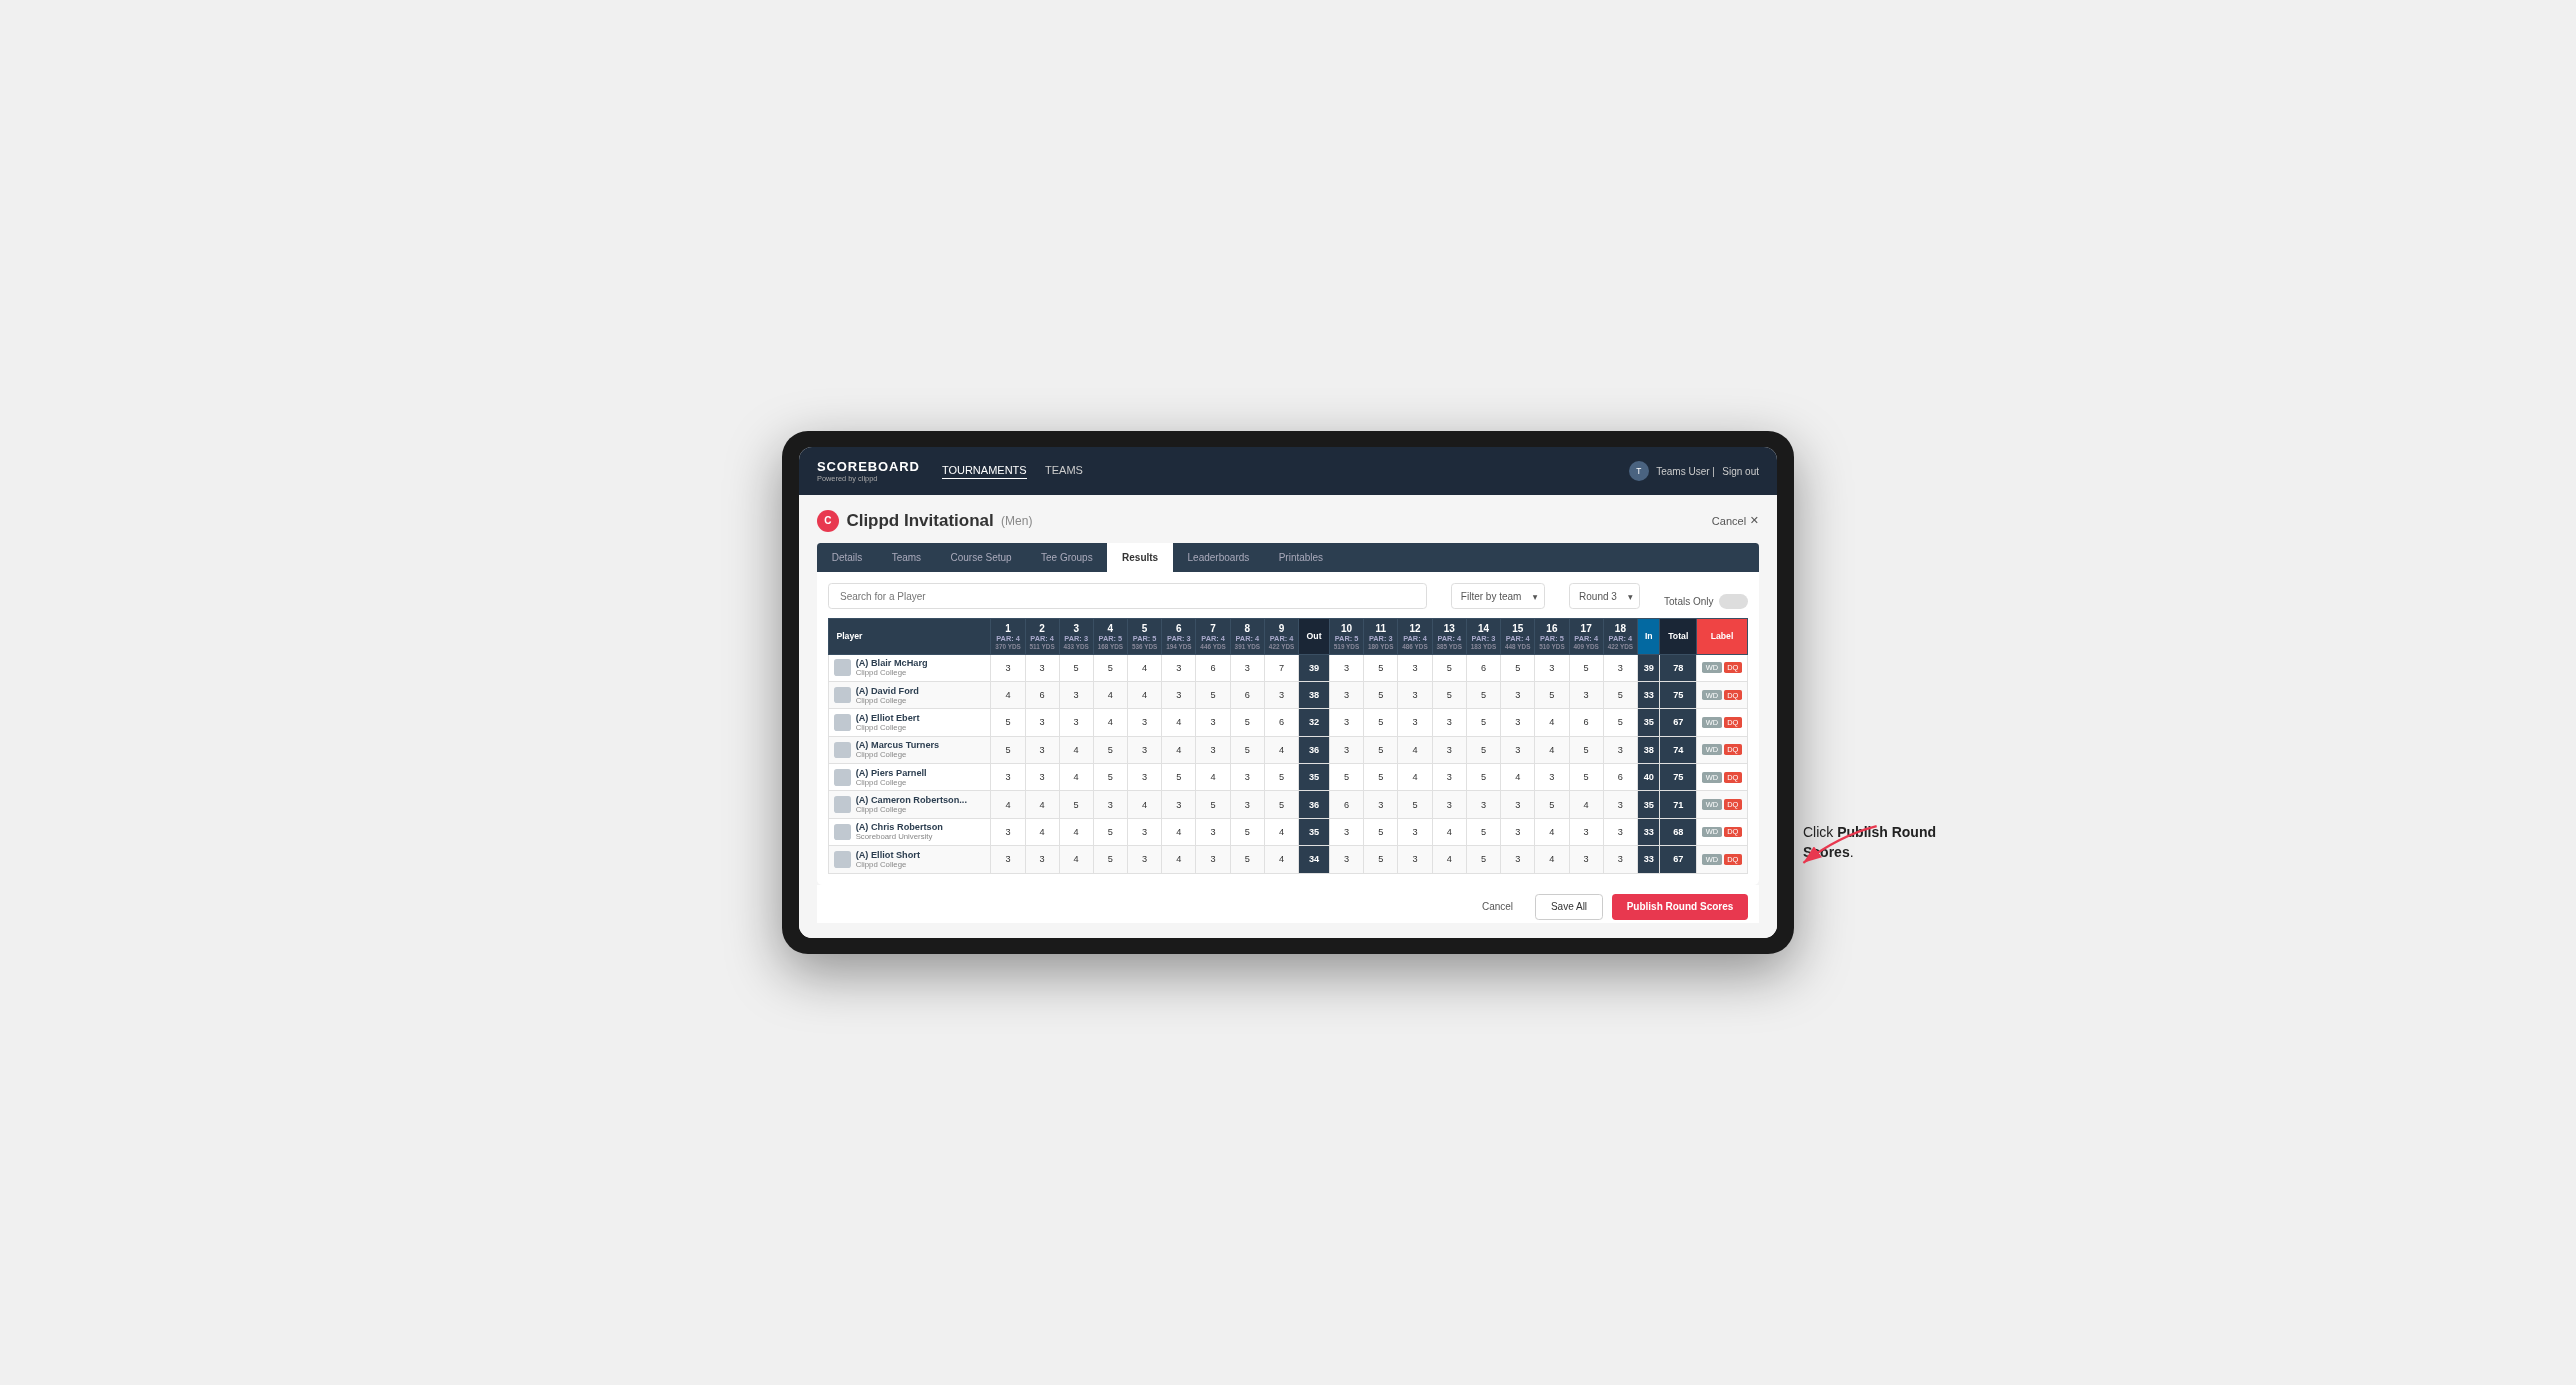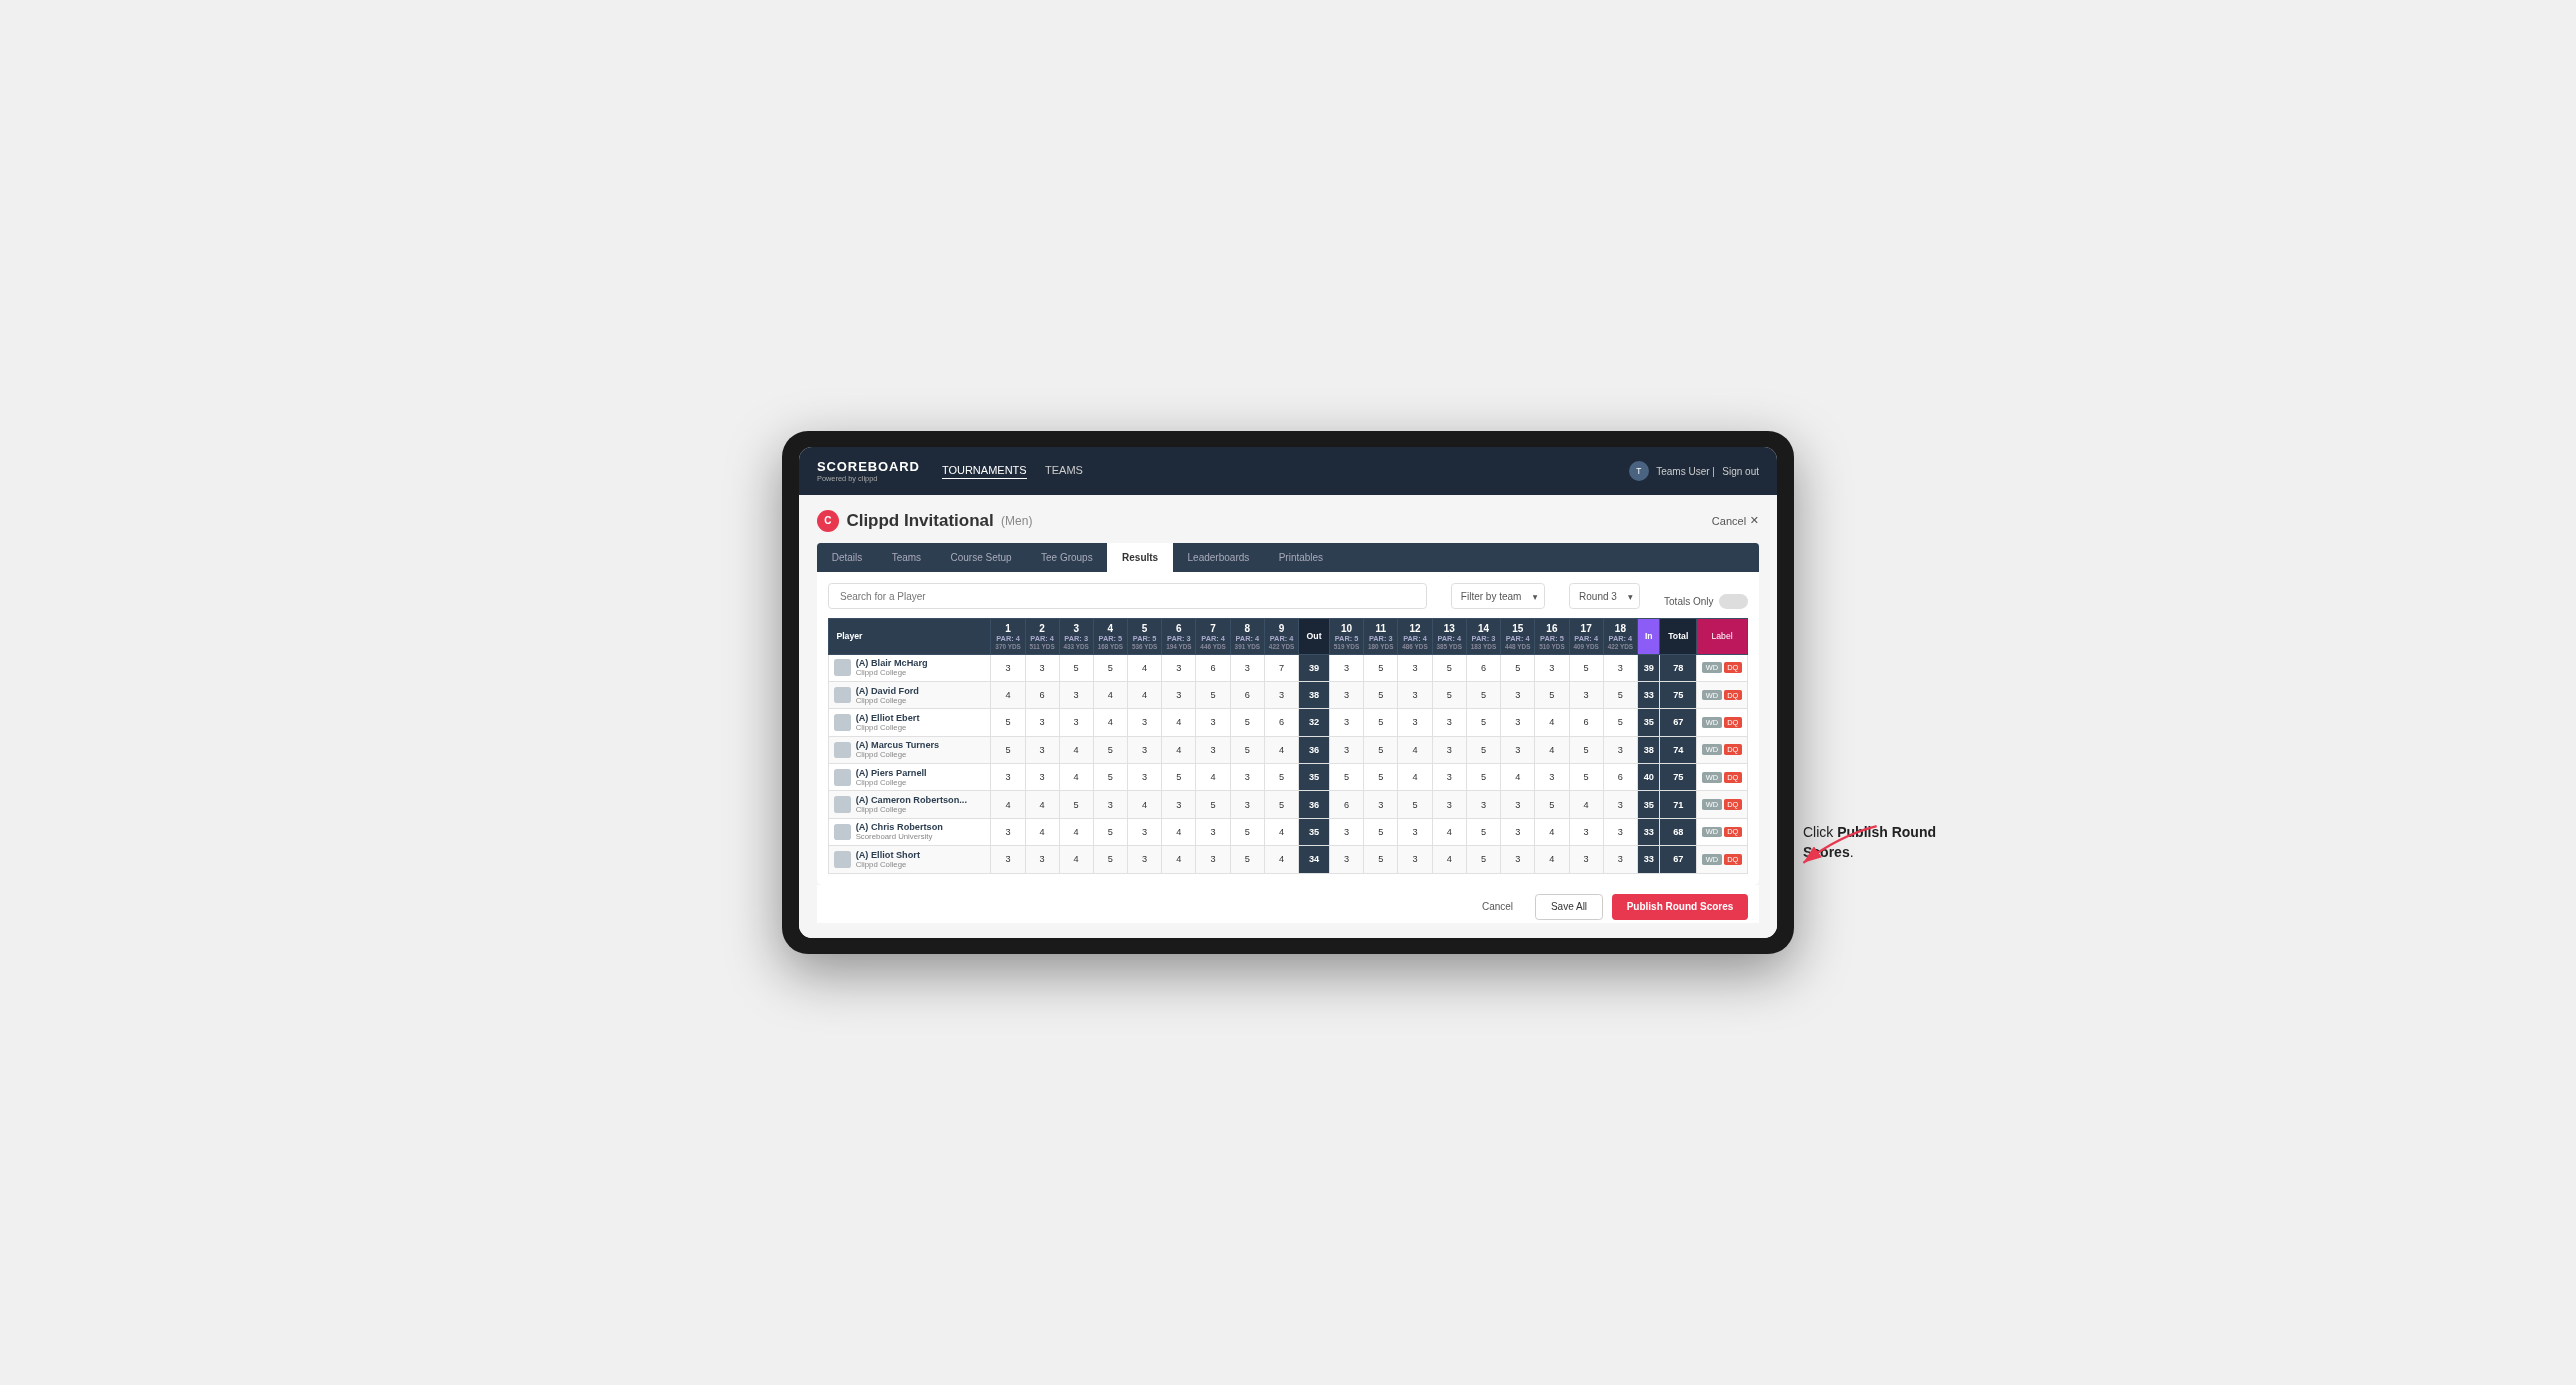--- a/index.html
+++ b/index.html
@@ -523,23 +523,23 @@
                   <th class="hole-header">
                     <div class="hole-num">17</div>
                     <div class="hole-par">PAR: 4</div>
                     <div class="hole-yds">409 YDS</div>
                   </th>
                   <th class="hole-header">
                     <div class="hole-num">18</div>
                     <div class="hole-par">PAR: 4</div>
                     <div class="hole-yds">422 YDS</div>
                   </th>
-                  <th style="background:#8b5cf6;color:#fff;font-weight:700;padding:3.7px 5.5px;">In</th>
+                  <th style="background:#0369a1;color:#fff;font-weight:700;padding:3.7px 5.5px;">In</th>
                   <th style="background:#1a2636;color:#fff;font-weight:700;padding:3.7px 5.5px;">Total</th>
-                  <th style="background:#be185d;color:#fff;font-weight:400;padding:3.7px 5.5px;">Label</th>
+                  <th style="background:#ef4444;color:#fff;font-weight:700;padding:3.7px 5.5px;">Label</th>
                 </tr>
               </thead>
               <tbody id="score-tbody">
               <tr>
                     <td class="player-cell">
     <div class="player-info">
       <div class="player-avatar"></div>
       <div class="player-details">
         <div class="player-name">(A) Blair McHarg</div>
         <div class="player-team">Clippd College</div>

